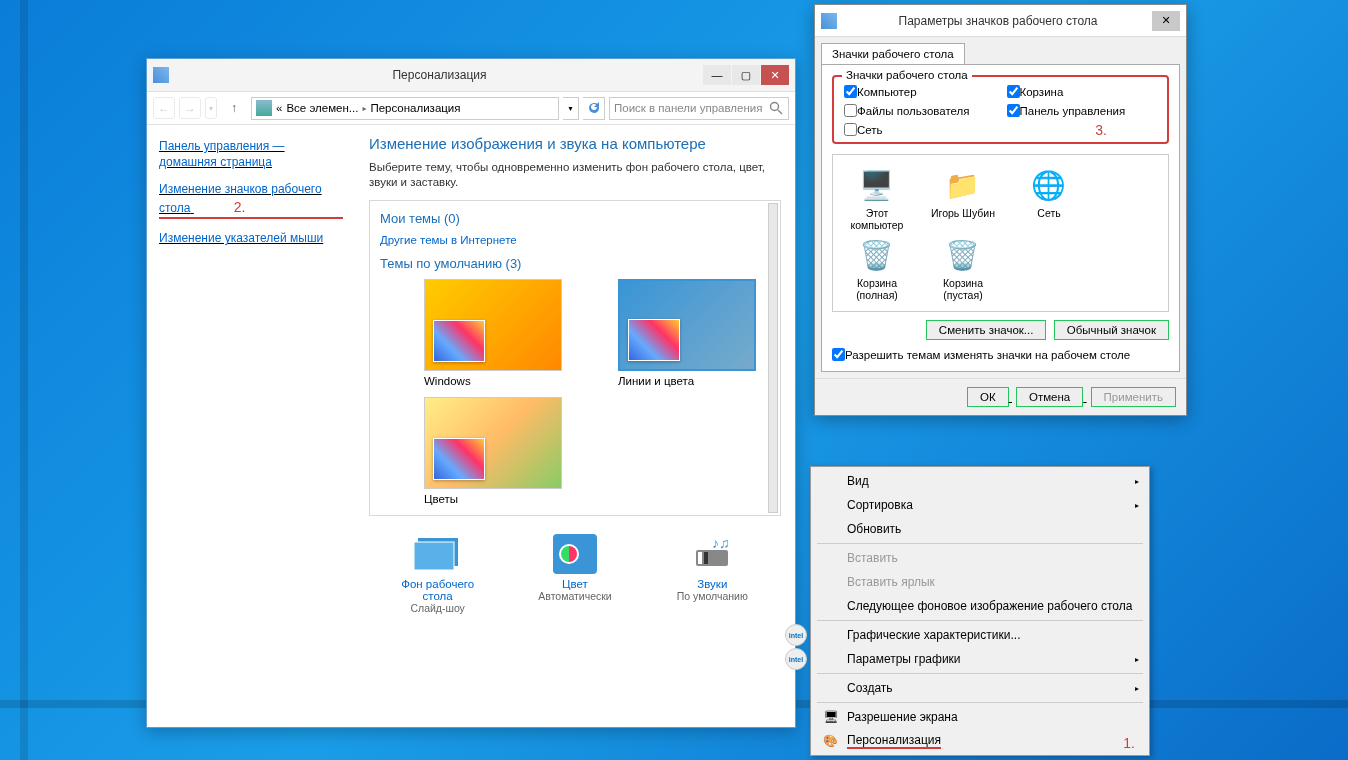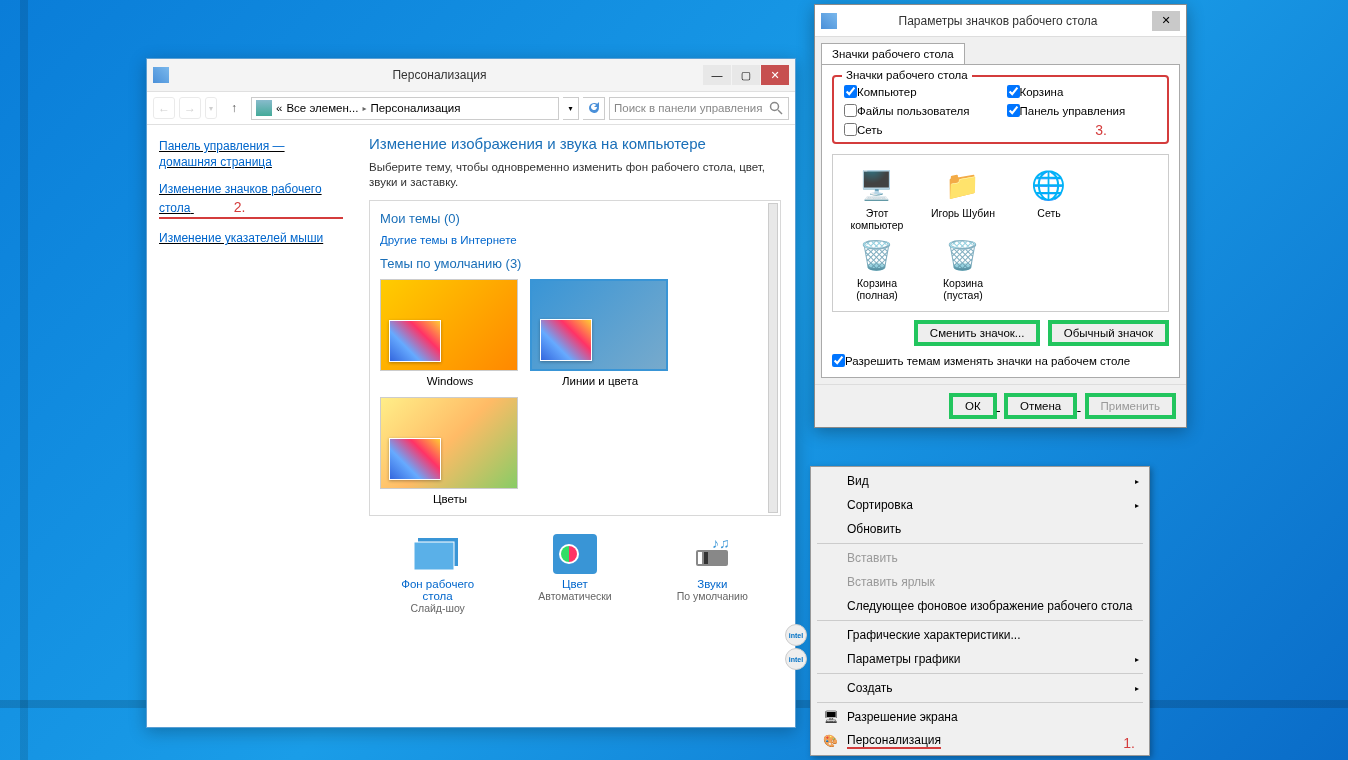--- a/index.html
+++ b/index.html
@@ -40,21 +40,21 @@
 .sidebar .also h4 { color:#888; font-weight:normal; font-size:11px; margin-bottom:8px; }
 
 .content { flex:1; padding:10px 14px; overflow:auto; }
 .content h2 { color:#1a6fb8; font-weight:normal; font-size:15px; margin-bottom:8px; }
 .content .desc { font-size:11.5px; color:#333; margin-bottom:10px; line-height:1.3; }
 .themes-box { border:1px solid #d8d8d8; padding:6px 10px 10px; position:relative; }
 .themes-box::after { content:''; position:absolute; right:2px; top:2px; bottom:2px; width:8px; background:#e8e8e8; border:1px solid #ccc; }
 .themes-box .section-h { color:#1a6fb8; font-size:13px; margin:4px 0 8px; }
 .themes-box .link-r { text-align:left; color:#0066cc; font-size:11.5px; margin:6px 4px 10px 0; cursor:pointer; }
 .theme-grid { display:flex; flex-wrap:wrap; gap:10px; }
-.theme { width:140px; text-align:center; font-size:11.5px; cursor:pointer; }
+.theme { width:140px; font-size:11.5px; cursor:pointer;margin-left:44px; }
 .theme .thumb { width:138px; height:92px; border:1px solid #ccc; background:linear-gradient(135deg,#fc0,#f80); position:relative; margin-bottom:4px; }
 .theme.sel .thumb { border:2px solid #3995d6; background:linear-gradient(135deg,#3995d6,#7ac); }
 .theme .thumb::after { content:''; position:absolute; left:8px; bottom:8px; width:50px; height:40px; background:linear-gradient(45deg,#36d,#6af,#f36,#fc3); border:1px solid #fff; box-shadow:0 1px 3px rgba(0,0,0,0.3); }
 .theme.flowers .thumb { background:linear-gradient(135deg,#fe8,#fb6,#8c6); }
 
 .settings-row { display:flex; justify-content:space-around; margin-top:18px; }
 .setting { width:96px; text-align:center; font-size:11px; cursor:pointer; }
 .setting .sicon { width:48px; height:40px; margin:0 auto 4px; display:flex; align-items:center; justify-content:center; }
 .setting .slabel { color:#0066cc; font-size:11.5px; }
 .setting .sval { color:#666; font-size:10.5px; }
@@ -69,21 +69,21 @@
 .group .legend { position:absolute; top:-8px; left:8px; background:#fff; padding:0 4px; font-size:11.5px; }
 .group .ann3 { position:absolute; bottom:4px; right:60px; color:#d43c3c; font-size:14px; }
 .chk-grid { display:grid; grid-template-columns:1fr 1fr; gap:6px 12px; }
 .chk { display:flex; align-items:center; gap:0; font-size:11.5px; cursor:pointer; }
 .chk input { width:13px; height:13px; }
 .icon-box { border:1px solid #ccc; padding:10px; margin-bottom:8px; min-height:130px; }
 .icon-grid { display:flex; flex-wrap:wrap; gap:4px 18px; }
 .dicon { width:68px; text-align:center; font-size:10.5px; cursor:pointer; }
 .dicon .di { width:40px; height:40px; margin:0 auto 2px; display:flex; align-items:center; justify-content:center; font-size:28px; }
 .btn-row { text-align:right; margin-bottom:8px; }
-.btn { display:inline-block; padding:3px 12px; border:4px solid #22c55e; background:#eee; font-size:11.5px; cursor:pointer; margin-left:4px; }
+.btn { display:inline-block; padding:3px 12px; border:1px solid #22c55e; background:#eee; font-size:11.5px; cursor:pointer; margin-left:4px; }
 .btn.disabled { color:#999; }
 .dlg-footer { padding:8px 10px; text-align:right; border-top:1px solid #ddd;text-decoration:underline; }
 
 
 .ctx { position:absolute; left:810px; top:466px; width:340px; background:#f0f0f0; border:1px solid #999; box-shadow:2px 2px 6px rgba(0,0,0,0.3); padding:2px; font-size:12px; }
 .ctx .item { display:flex; align-items:center; padding:4px 8px; cursor:pointer; }
 .ctx .item.disabled { color:#999; }
 .ctx .sep { border-top:1px solid #ccc; margin:2px 4px; }
 .ctx .ico { width:20px; height:16px; margin-right:6px; display:flex; align-items:center; justify-content:center; font-size:12px; }
 .ctx .arr { margin-left:auto; font-size:8px; }

